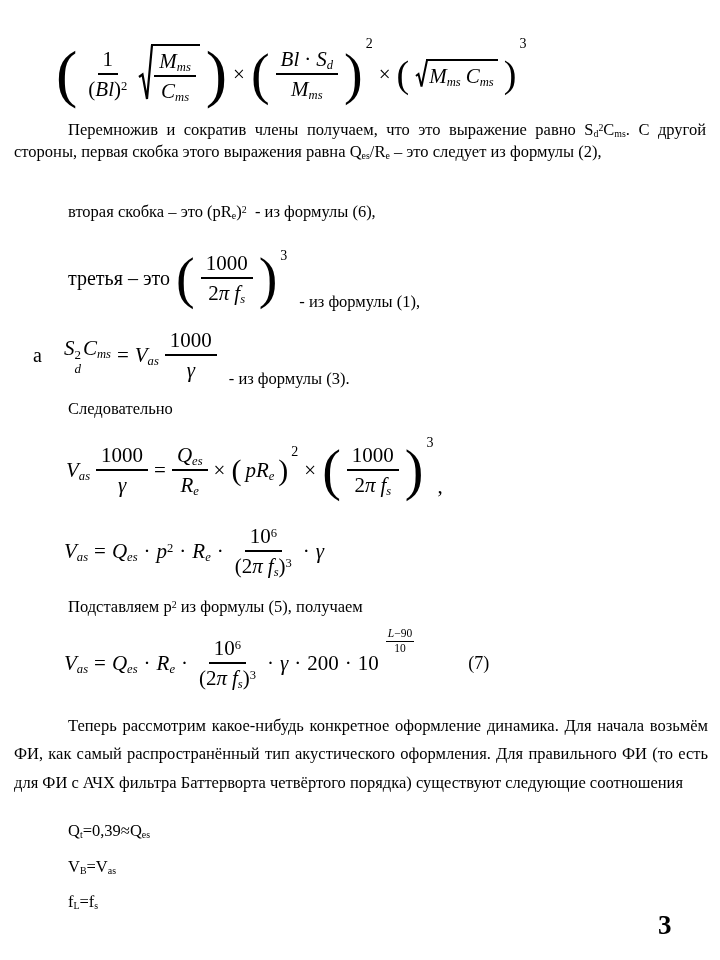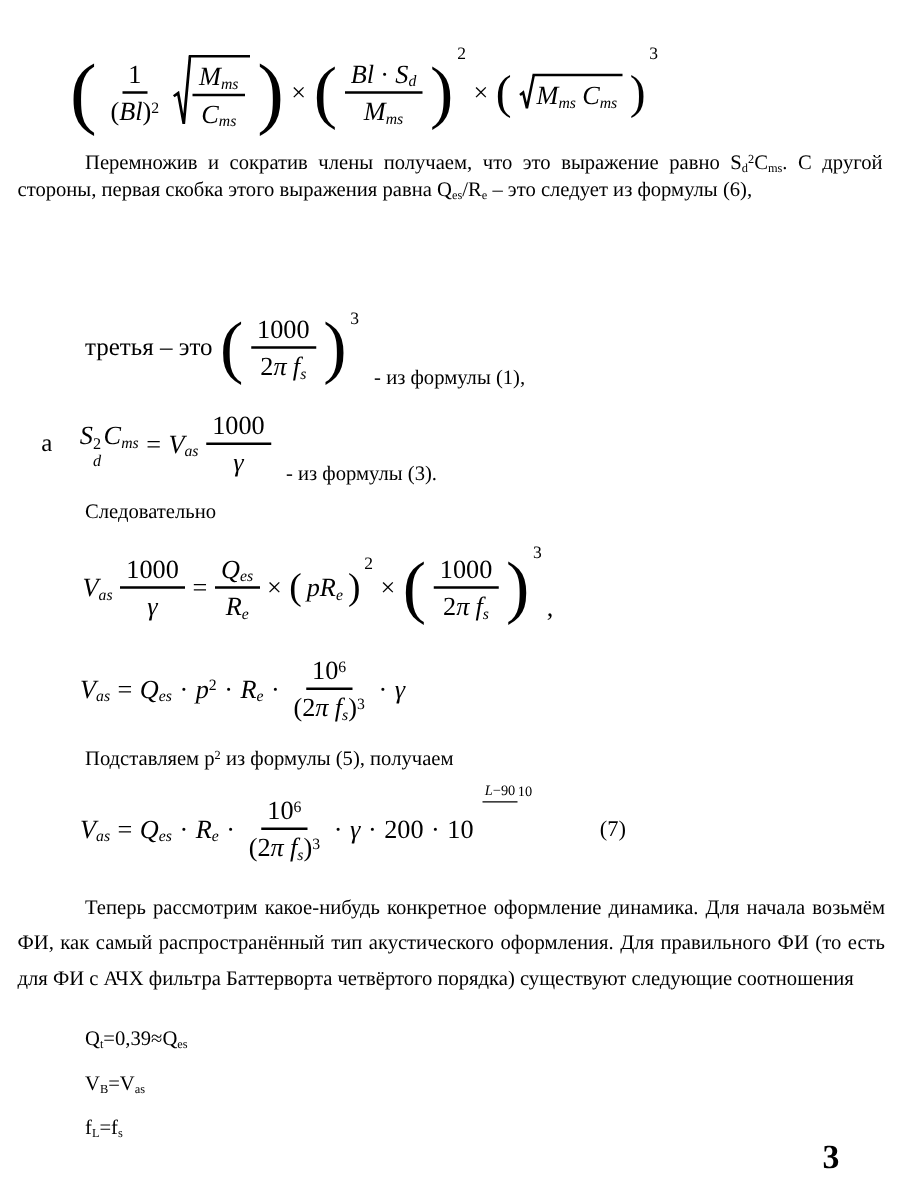--- a/index.html
+++ b/index.html
@@ -27,21 +27,21 @@
   .frac { display: inline-flex; flex-direction: column; align-items: center; line-height: 1.25; }
   .frac .num { display: block; text-align: center; border-bottom: 2px solid #000; padding: 0 5px 1px; }
   .frac .den { display: block; padding: 1px 5px 0; }
   .paren { line-height: 1; display: flex; align-items: center; font-weight: 400; }
   .p64 { font-size: 64px; } .p56 { font-size: 56px; } .p38 { font-size: 38px; } .p30 { font-size: 30px; }
   .exp { align-self: flex-start; font-size: 14px; line-height: 1; margin-top: 3px; margin-left: -3px; }
   .sqrt { display: inline-flex; align-items: flex-start; }
   .sqrt svg { display: block; }
   .cand { border-top: 2px solid #000; padding: 2px 4px 0 3px; margin-left: -2px; }
   .ss { display: inline-flex; flex-direction: column; align-items: flex-start; font-size: 13px; line-height: 1.05; vertical-align: -0.35em; margin-right: 2px; }
-  .expfrac { display: inline-flex; align-items: center; font-size: 11.5px; line-height: 1.2; align-self: flex-start; margin-top: -2px; margin-left: 1px; }
+  .expfrac { display: inline-flex; flex-direction: column; align-items: center; font-size: 11.5px; line-height: 1.2; align-self: flex-start; margin-top: -2px; margin-left: 1px; }
   .expfrac .enum { border-bottom: 1.5px solid #000; padding: 0 2px 0; }
   .comma { align-self: flex-end; margin-bottom: 8px; margin-left: -2px; }
   .lbl { font-size: 18px; margin-left: 48px; }
   .ml { margin-left: 5px; }
   .pagenum { font-size: 27px; font-weight: bold; }
 </style>
 </head>
 <body>
 
 <div class="page">
@@ -78,22 +78,23 @@
     <span class="sqrt">
       <svg width="13" height="30" viewBox="0 0 13 30">
           <path d="M1 17 L3.5 15 L6.5 27.5 L12 1.2" stroke="#000" stroke-width="2" fill="none"></path>
         </svg>
       <span class="cand run"><i>M</i><sub class="it">ms</sub><i class="ml">C</i><sub class="it">ms</sub></span>
     </span>
     <span class="paren p38">)</span>
     <span class="exp">3</span>
   </div>
 
-  <div class="abs bt just" style="top:119px;left:14px;width:692px;line-height:22px"><span>Перемножив и сократив члены получаем, что это выражение равно S</span><sub>d</sub><sup>2</sup><span>C</span><sub>ms</sub><span>. С другой стороны, первая скобка этого выражения равна Q</span><sub>es</sub><span>/R</span><sub>e</sub><span> – это следует из формулы (6),</span></div>
-
+  <div class="abs bt just" style="top:119px;left:14px;width:692px;line-height:22px"><span>Перемножив и сократив члены получаем, что это выражение равно S</span><sub>d</sub><sup>2</sup><span>C</span><sub>ms</sub><span>. С другой стороны, первая скобка этого выражения равна Q</span><sub>es</sub><span>/R</span><sub>e</sub><span> – это следует из формулы (2),</span></div>
+
+  <div class="abs bt" style="top:201px;left:68px"><span>вторая скобка – это (pR</span><sub>e</sub><span>)</span><sup>2</sup><span>&nbsp;&nbsp;- из формулы (6),</span></div>
 
   <div class="abs fx" style="top:246px;left:68px;height:64px">
     <span class="lead">третья – это</span>
     <span class="paren p56">(</span>
     <span class="frac">
       <span class="num">1000</span>
       <span class="den"><span>2</span><i>π</i><i class="ml">f</i><sub class="it">s</sub></span>
     </span>
     <span class="paren p56">)</span>
     <span class="exp">3</span>

